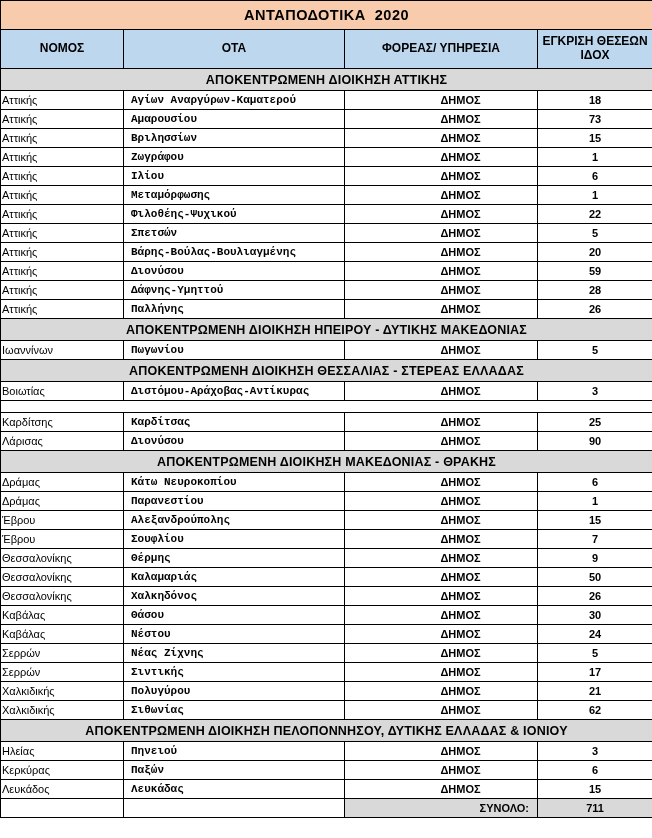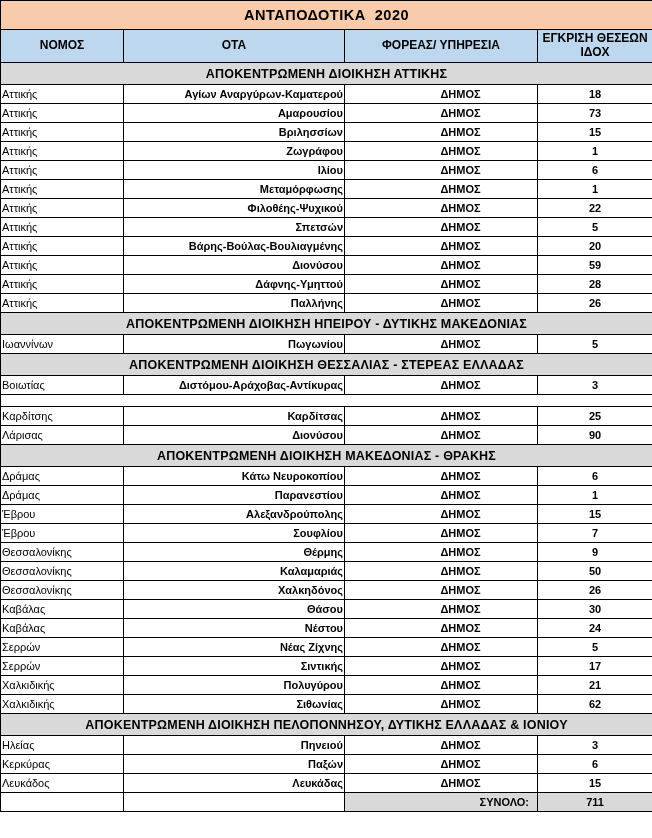--- a/index.html
+++ b/index.html
@@ -34,35 +34,35 @@
     text-align: center;
     height: 29px;
     white-space: pre;
     letter-spacing: 0.5px;
   }
   td.colhead {
     background: var(--header-bg);
     font-weight: bold;
     font-size: 12px;
     text-align: center;
-    height: 33px;
+    height: 39px;
     line-height: 1.15;
     padding: 2px;
   }
   td.section-cell {
     background: var(--section-bg);
     font-weight: bold;
     font-size: 12.5px;
     text-align: center;
     height: 22px;
     letter-spacing: 0.2px;
   }
   tr.data-row td { height: 19px; font-size: 11px; }
   td.c0 { text-align: left; font-weight: normal; margin-left: 36px; }
-  td.c1 { text-align: right; font-weight: bold; padding-left: 7px; }
+  td.c1 { text-align: left; font-weight: bold; padding-left: 7px; font-family: Liberation Mono, monospace; }
   td.c2 { text-align: center; font-weight: bold; padding-left: 40px; }
   td.c3 { text-align: center; font-weight: bold; }
   tr.spacer-row td { height: 12px; background: #ffffff; }
   tr.total-row td { height: 19px; font-size: 11px; }
   td.total-label {
     background: var(--total-bg);
     font-weight: bold;
     text-align: right;
     padding-right: 8px;
   }

